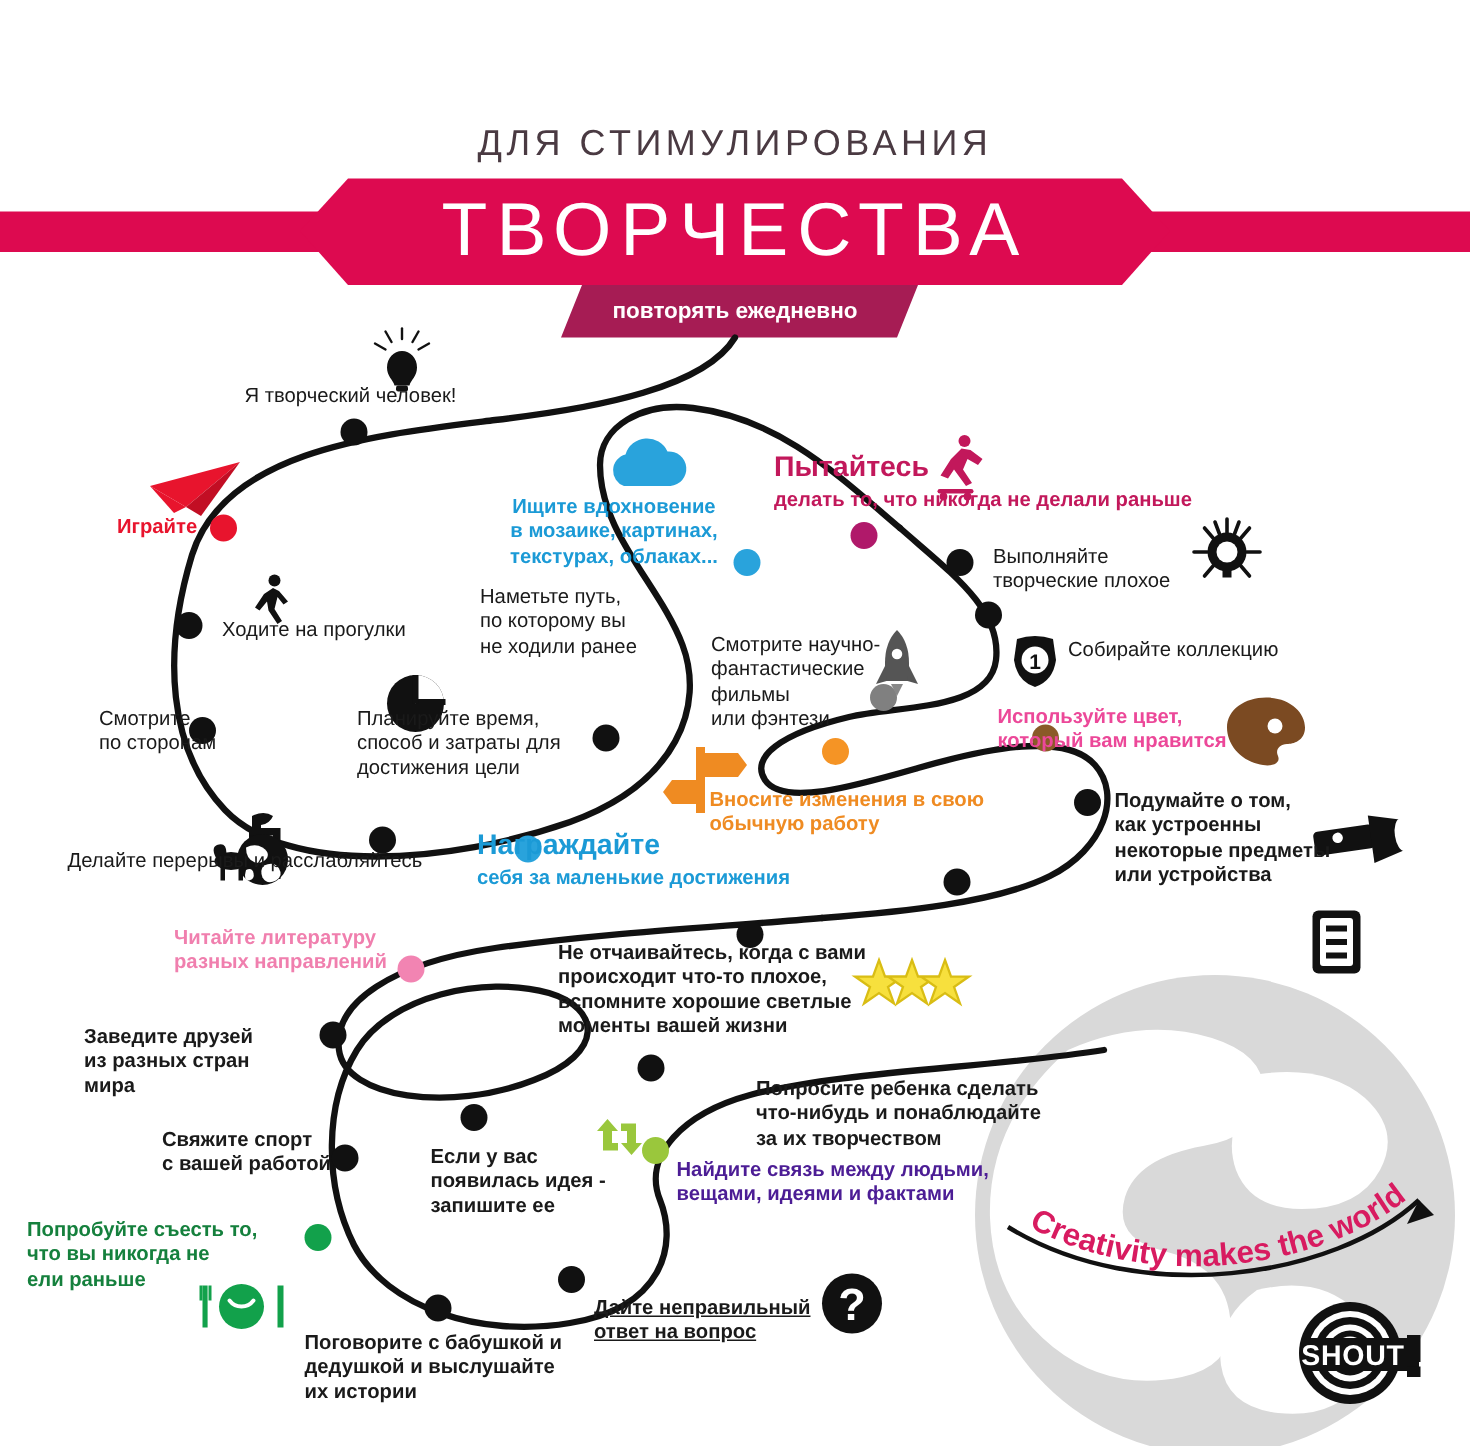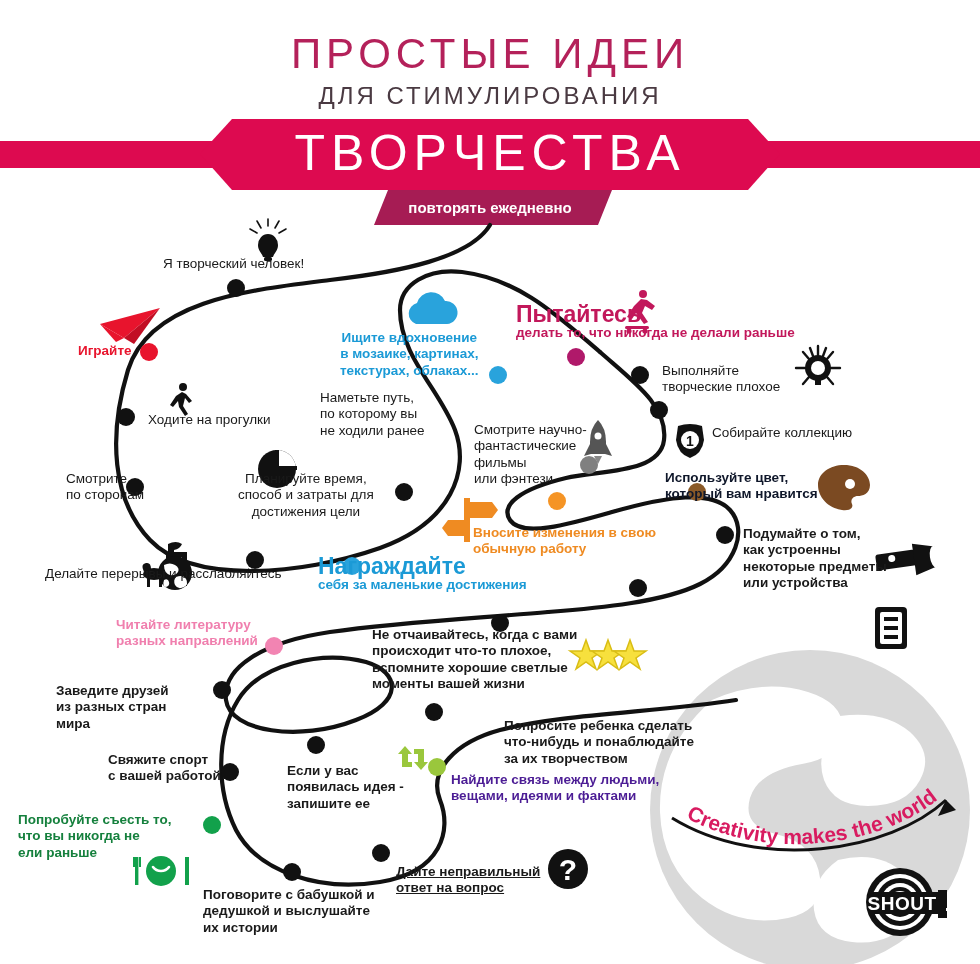--- a/index.html
+++ b/index.html
@@ -71,28 +71,28 @@
   
   .lbl {
     position: absolute;
     font-size: 13.5px;
     line-height: 1.22;
     color: #1a1a1a;
     white-space: pre-line;
     font-weight: normal;
   }
   .lbl.bold { font-weight: bold; }
-  .lbl.big { font-size: 23px; font-weight: bold; }
+  .lbl.big { font-size: 19px; font-weight: bold; }
 
   
   .c-red     { color: #e8142d; }
   .c-blue    { color: #1b9ad6; }
   .c-magenta { color: #c2185b; }
   .c-orange  { color: #ef8b22; }
-  .c-brown   { color: #0f172a; }
+  .c-brown   { color: #ec4899; }
   .c-pink    { color: #f07fae; }
   .c-green   { color: #15803d; }
   .c-lgreen  { color: #4c1d95; }
 </style>
 </head>
 <body>
 
 <div id="poster">
 
   <svg class="layer" viewBox="0 0 980 964">
@@ -334,35 +334,34 @@
       <circle cx="34" cy="34" r="15" fill="#111"></circle>
       <circle cx="34" cy="34" r="11" fill="#ffffff"></circle>
       <circle cx="34" cy="34" r="7" fill="#111"></circle>
       <rect x="4" y="24" width="76" height="22" fill="#111"></rect>
       <text x="36" y="42" font-size="19" font-weight="bold" fill="#ffffff" text-anchor="middle" font-family="Liberation Sans, sans-serif" letter-spacing="0.5">SHOUT</text>
       <rect x="72" y="22" width="9" height="18" fill="#111"></rect>
       <rect x="72" y="43" width="9" height="7" fill="#111"></rect>
     </g>
   </svg>
 
-  <div class="hdr-title" style="top:33px;">ПРОСТЫЕ ИДЕИ</div>
   <div class="hdr-sub" style="top:84px;">ДЛЯ СТИМУЛИРОВАНИЯ</div>
   <div class="hdr-main" style="top:128px;">ТВОРЧЕСТВА</div>
   <div class="hdr-tab-label" style="top:200px;">повторять ежедневно</div>
 
   <div class="lbl" style="left:163px; top:256px;">Я творческий человек!</div>
 
   <div class="lbl bold c-red" style="left:78px; top:343px;">Играйте</div>
 
   <div class="lbl" style="left:148px; top:412px;">Ходите на прогулки</div>
 
   <div class="lbl" style="left:66px; top:471px;">Смотрите
 по сторонам</div>
 
-  <div class="lbl" style="left:238px; top:471px;text-align:center;">Планируйте время,
+  <div class="lbl" style="left:238px; top:471px;">Планируйте время,
 способ и затраты для
 достижения цели</div>
 
   <div class="lbl" style="left:45px; top:566px;">Делайте перерывы и расслабляйтесь</div>
 
   <div class="lbl bold c-blue" style="left:340px; top:330px;text-align:center;">Ищите вдохновение
 в мозаике, картинах,
 текстурах, облаках...</div>
 
   <div class="lbl" style="left:320px; top:390px;">Наметьте путь,

